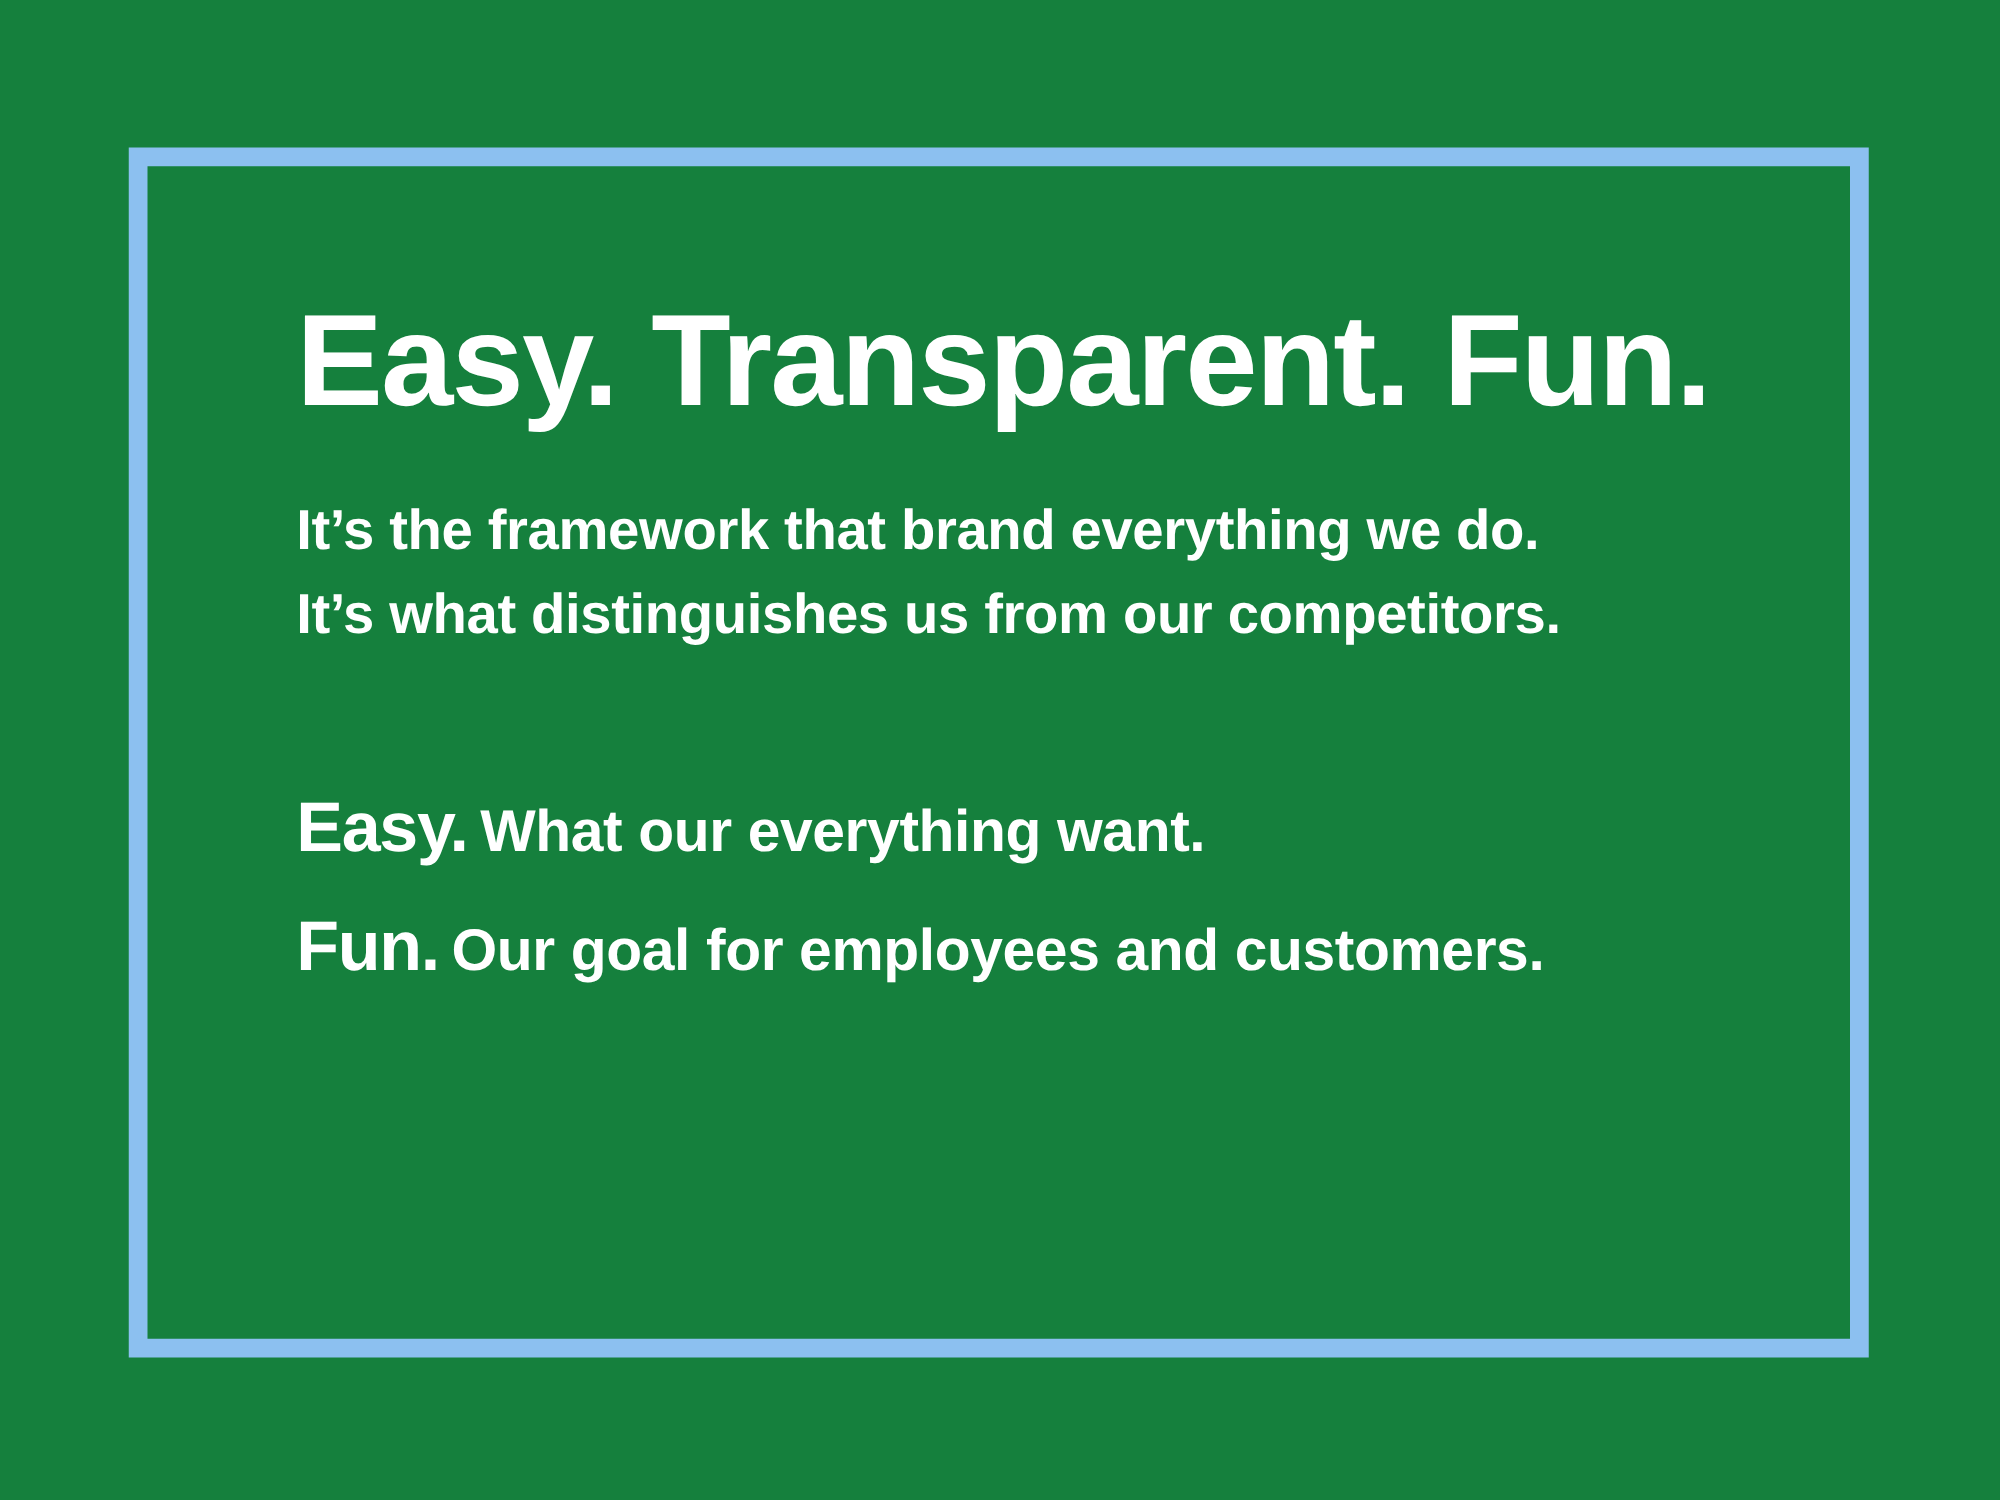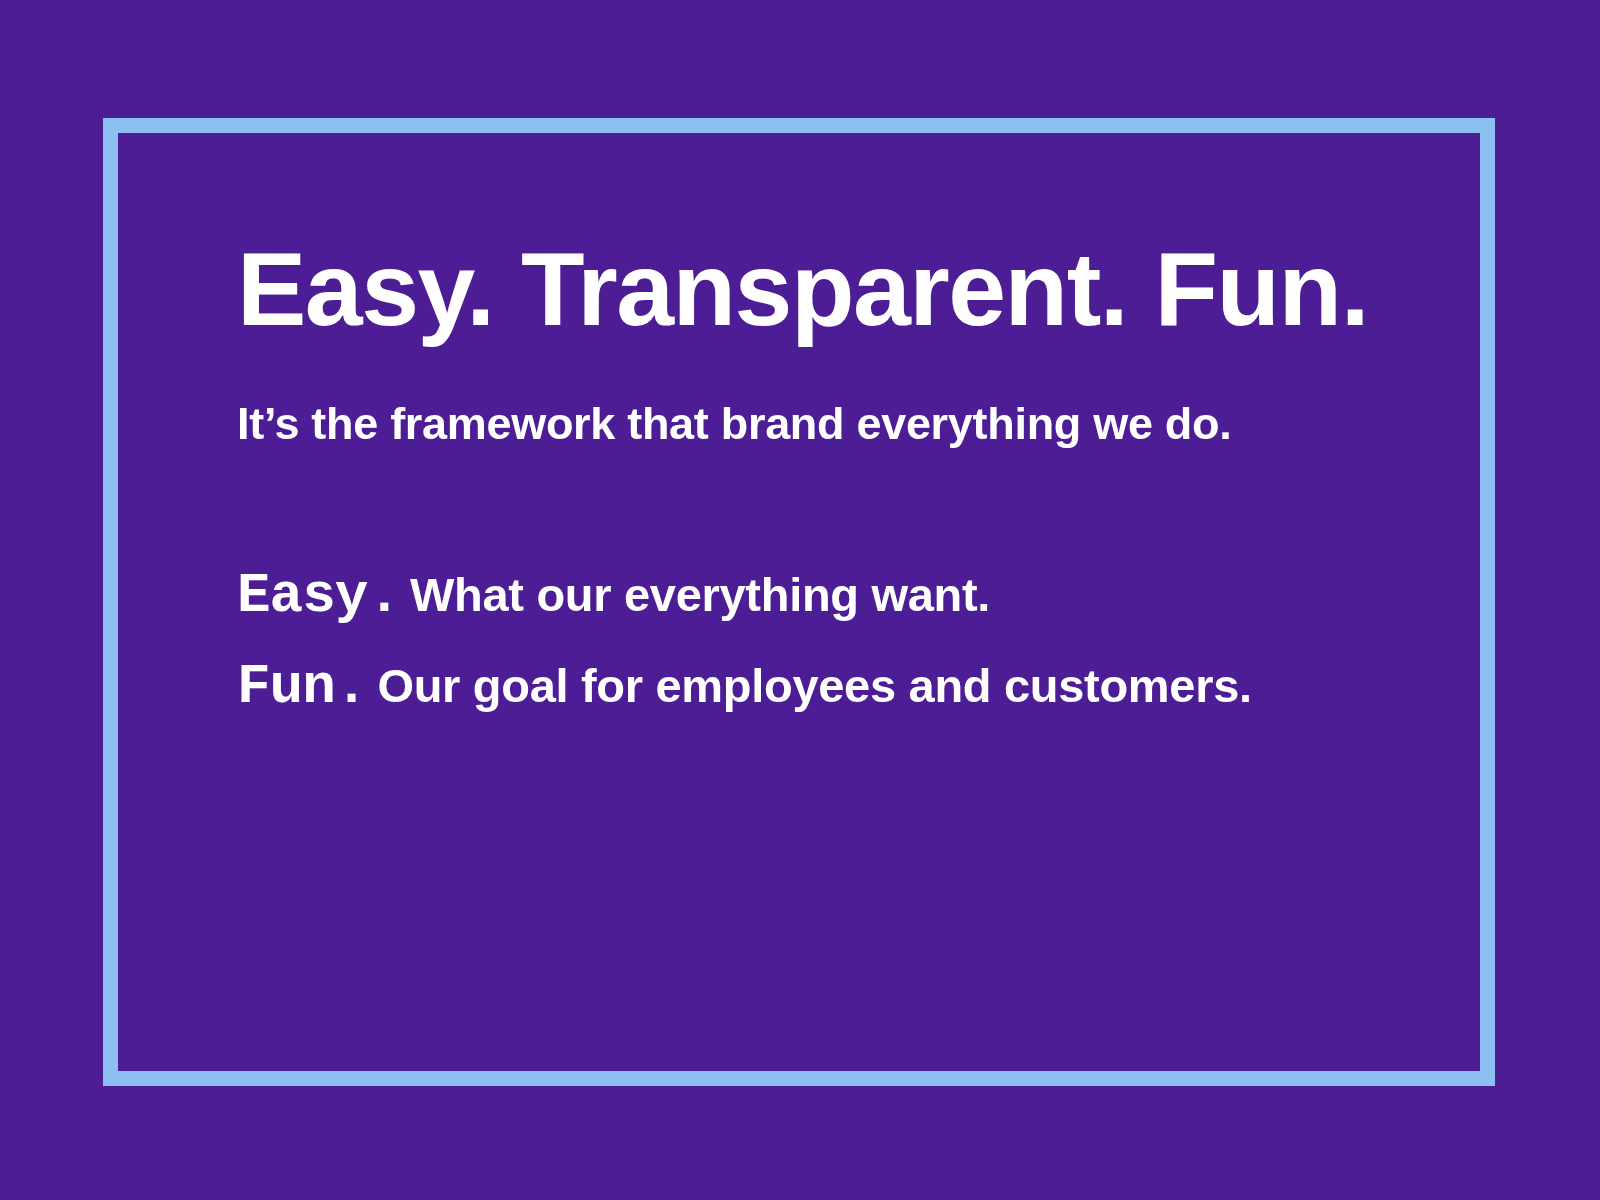--- a/index.html
+++ b/index.html
@@ -11,21 +11,21 @@
     height: 1200px;
     overflow: hidden;
     font-family: "Liberation Sans", sans-serif;
     background: #0b4b8f;
   }
 
   .slide {
     position: relative;
     width: 1600px;
     height: 1200px;
-    background: #4c1d95;
+    background: #15803d;
     box-sizing: border-box;
   }
 
   
   .frame {
     position: absolute;
     left: 103px;
     top: 118px;
     width: 1392px;
     height: 968px;
@@ -72,21 +72,20 @@
   .value-line {
     line-height: 80px;
     white-space: nowrap;
     color: #ffffff;
   }
 
   .value-term {
     font-size: 56px;
     font-weight: bold;
     letter-spacing: -1px;
-    font-family: Liberation Mono, monospace;
   }
 
   .value-desc {
     font-size: 47px;
     font-weight: bold;
     letter-spacing: -0.3px;
     padding-left: 10px;
   }
 </style>
 </head>
@@ -95,20 +94,21 @@
 <div class="slide">
 
   <div class="frame"></div>
 
   <div class="content">
 
     <h1 class="headline">Easy. Transparent. Fun.</h1>
 
     <div class="intro">
       <div class="intro-line">It’s the framework that brand everything we do.</div>
+      <div class="intro-line">It’s what distinguishes us from our competitors.</div>
     </div>
 
     <div class="values">
 
       <div class="value-line">
         <span class="value-term">Easy.</span><span class="value-desc">What our everything want.</span>
       </div>
 
 
       <div class="value-line">

